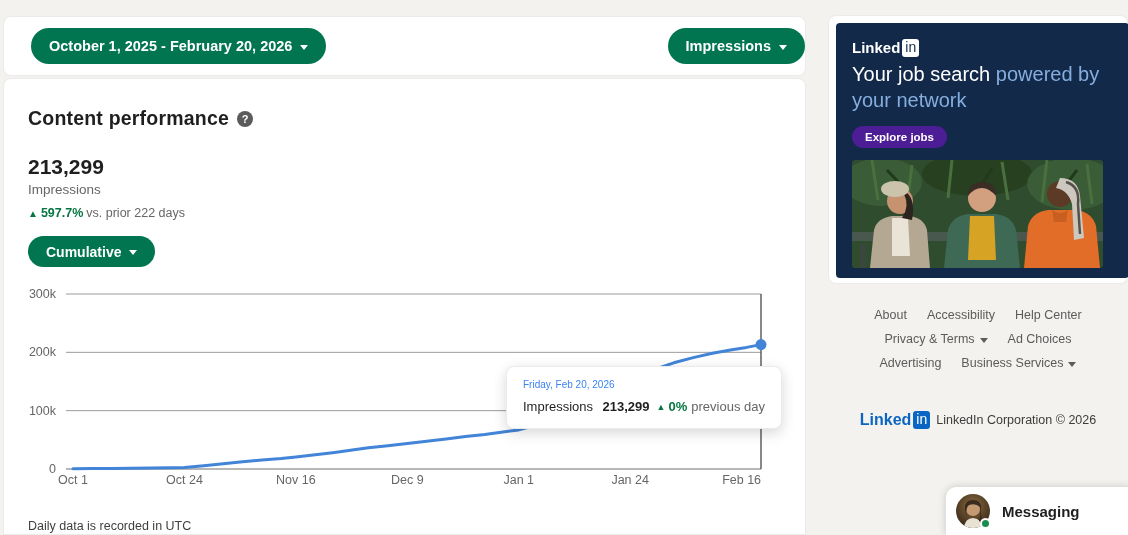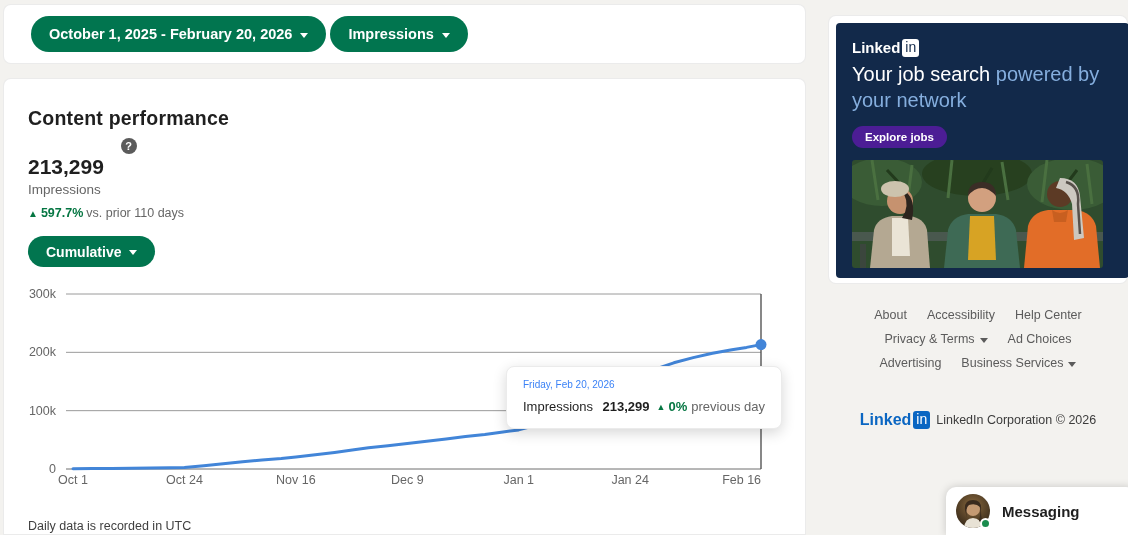--- a/index.html
+++ b/index.html
@@ -3,28 +3,28 @@
 <meta charset="utf-8">
 <style>
   * { margin:0; padding:0; box-sizing:border-box; }
   html,body { width:1128px; height:535px; }
   body { font-family:"Liberation Sans", sans-serif; background:#f3f2ef; }
   #stage { position:relative; width:1128px; height:535px; overflow:hidden; background:#f3f2ef; }
 
   .card { position:absolute; background:#fff; border:1px solid rgba(0,0,0,.08); border-radius:8px; }
 
   
-  #top-card { left:3px; top:4px; width:803px; height:60px; display:flex; align-items:center; gap:4px; padding-left:27px; }
+  #top-card { left:3px; top:16px; width:803px; height:60px; display:flex; align-items:center; gap:4px; padding-left:27px;justify-content:space-between; }
   .green-pill { display:inline-flex; align-items:center; gap:8px; background:#01754f; color:#fff;
     font-size:14.5px; font-weight:700; border:none; border-radius:18px; height:36px; padding:0 18px; cursor:pointer; }
   .caret-down { width:0; height:0; border-left:4.5px solid transparent; border-right:4.5px solid transparent; border-top:5.5px solid #fff; margin-top:2px; }
 
   
   #main-card { left:3px; top:78px; width:803px; height:457px; border-radius:8px 8px 0 0; }
-  #cp-title-row { position:absolute; left:24px; top:28px; display:flex; align-items:center; gap:8px;flex-direction:column; }
+  #cp-title-row { position:absolute; left:24px; top:28px; display:flex; align-items:center; gap:8px; }
   #cp-title { font-size:19.5px; font-weight:700; color:#1f1f1f; letter-spacing:.2px; }
   .help-icon { width:16px; height:16px; border-radius:50%; background:#5b5b5b; color:#fff; font-size:11px; font-weight:700;
     display:inline-flex; align-items:center; justify-content:center; }
   #metric-value { position:absolute; left:24px; top:76px; font-size:21px; font-weight:700; color:#1f1f1f; }
   #metric-name { position:absolute; left:24px; top:103px; font-size:13.5px; color:#666; }
   #delta-row { position:absolute; left:24px; top:127px; font-size:12.5px; color:#666; display:flex; align-items:center; gap:3px; }
   .up-tri { color:#057642; font-size:10px; }
   #delta-value { color:#057642; font-weight:700; }
   #view-mode-btn { position:absolute; left:24px; top:157px; height:31px; font-size:14px; }
   #chart-wrap { position:absolute; left:7px; top:207px; width:790px; height:205px; }
@@ -96,21 +96,21 @@
       <span id="cp-title">Content performance</span>
       <span class="help-icon">?</span>
     </div>
 
     <div id="metric-value">213,299</div>
     <div id="metric-name">Impressions</div>
 
     <div id="delta-row">
       <span class="up-tri">▲</span>
       <span id="delta-value">597.7%</span>
-      <span>vs. prior 110 days</span>
+      <span>vs. prior 222 days</span>
     </div>
 
     <button id="view-mode-btn" class="green-pill">
       <span>Cumulative</span>
       <span class="caret-down"></span>
     </button>
 
     <div id="chart-wrap">
       <svg id="chart-svg" width="790" height="205" viewBox="0 0 790 205">
           <line x1="55" y1="183" x2="750" y2="183" stroke="#6e6e6e" stroke-width="1"></line>

